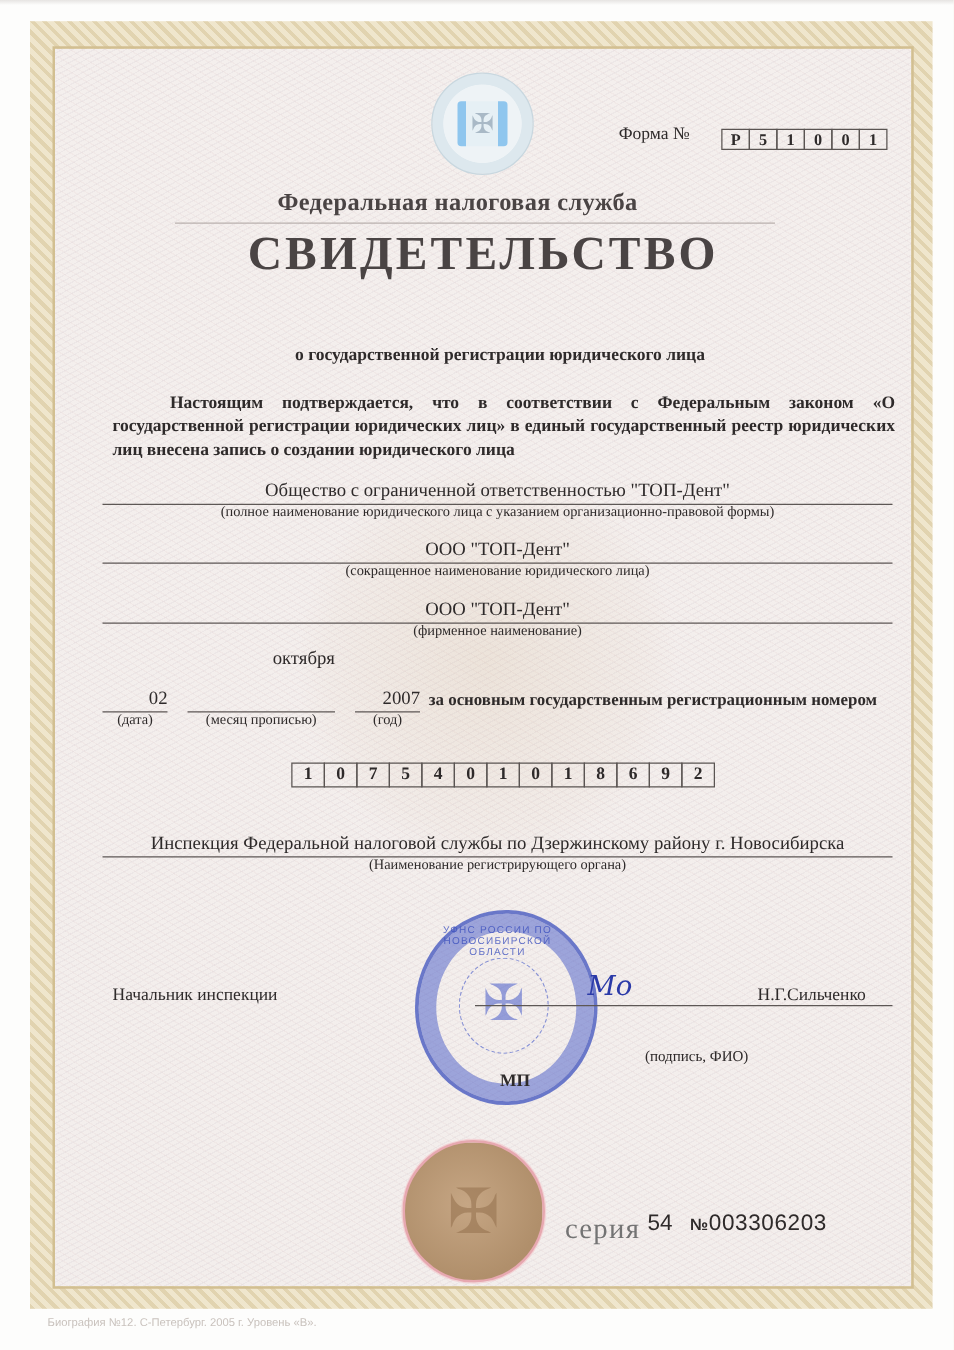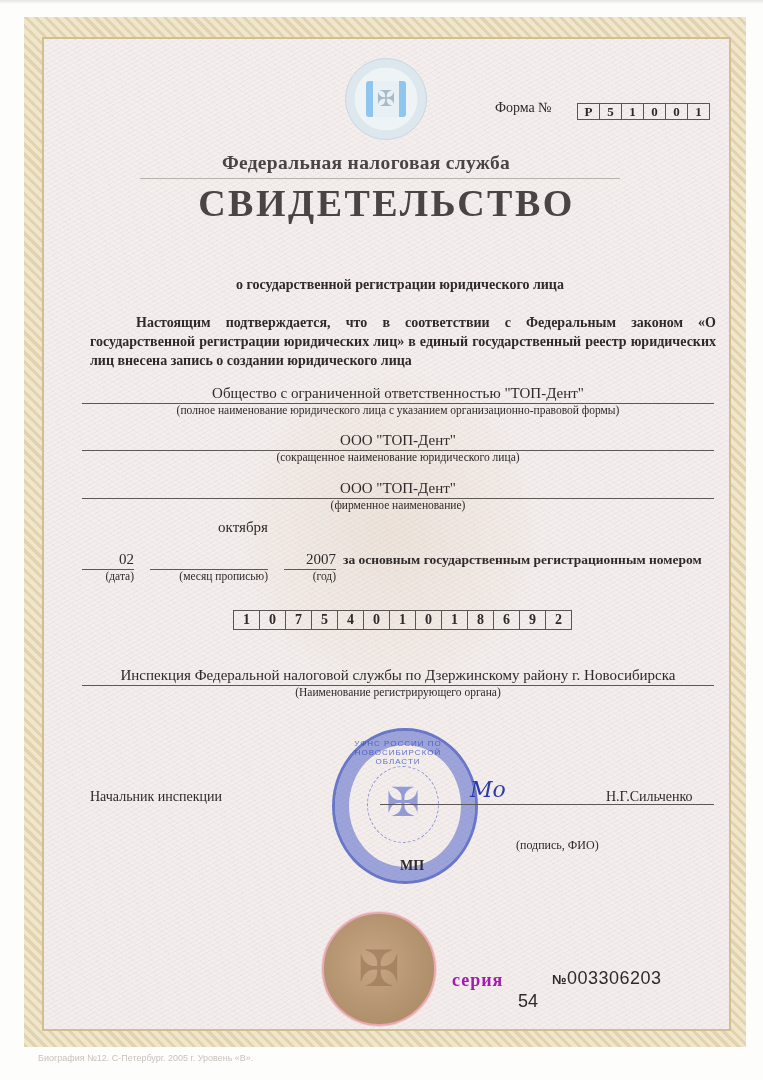--- a/index.html
+++ b/index.html
@@ -73,21 +73,21 @@
   .para .indent { display:inline-block; width:46px; }
   .field-value {
     left:82px; width:632px; text-align:center; font-size:15px;
   }
   .field-rule { left:82px; width:632px; height:1px; background:#5d5755; }
   .field-caption {
     left:82px; width:632px; text-align:center; font-size:11.5px;
   }
   .date-value { text-align:right; font-size:15px; }
   .date-rule { height:1px; background:#5d5755; }
-  .date-caption { text-align:right; font-size:11.5px; }
+  .date-caption { text-align:center; font-size:11.5px; }
   .reg-text { left:343px; top:552px; font-size:13.5px; font-weight:bold; }
   .reg-boxes { left:234px; top:610px; display:flex; }
   .reg-box {
     width:25px; height:18px; border:1px solid #5a5452; margin-left:-1px;
     font-size:14px; font-weight:bold; text-align:center; line-height:18px;
   }
   .signer-label { left:90px; top:789px; font-size:14px; }
   .signer-rule { left:380px; top:804px; width:334px; height:1px; background:#5d5755; }
   .signer-name { left:606px; top:789px; font-size:14px; }
   .signer-caption { left:516px; top:806px; font-size:12px;margin-top:32px; }
@@ -116,22 +116,22 @@
   }
   .seal {
     left:322px; top:912px; width:110px; height:110px; border-radius:50%;
     background:radial-gradient(circle at 45% 45%, #c6a684, #b08f6b 70%);
     border:2px solid #e7a8b0; box-shadow:0 0 0 1px #f3d3d6;
   }
   .seal-eagle {
     position:absolute; left:0; top:0; width:110px; height:110px;
     font-size:50px; line-height:110px; text-align:center; color:rgba(150,115,80,0.6);
   }
-  .series-label { left:452px; top:970px; font-size:18px; font-weight:bold; color:#a21caf; letter-spacing:1px; }
-  .series-value { left:518px; top:968px; font-size:18px; font-family:"Liberation Sans", sans-serif;margin-top:23px; }
+  .series-label { left:452px; top:970px; font-size:23px; font-weight:normal; color:#737373; letter-spacing:1px; }
+  .series-value { left:518px; top:968px; font-size:18px; font-family:"Liberation Sans", sans-serif; }
   .serial-no { left:552px; top:968px; font-size:18px; font-family:"Liberation Sans", sans-serif; letter-spacing:0.5px; }
   .serial-no .nosign { font-size:13px; font-weight:bold; }
   .printer { left:38px; top:1053px; font-size:9px; color:#c9c2bd; font-family:"Liberation Sans", sans-serif; }
 </style>
 </head>
 <body>
 
 <div class="sheet-edge"></div>
 <div class="outer-border"></div>
 <div class="inner-field"></div>

